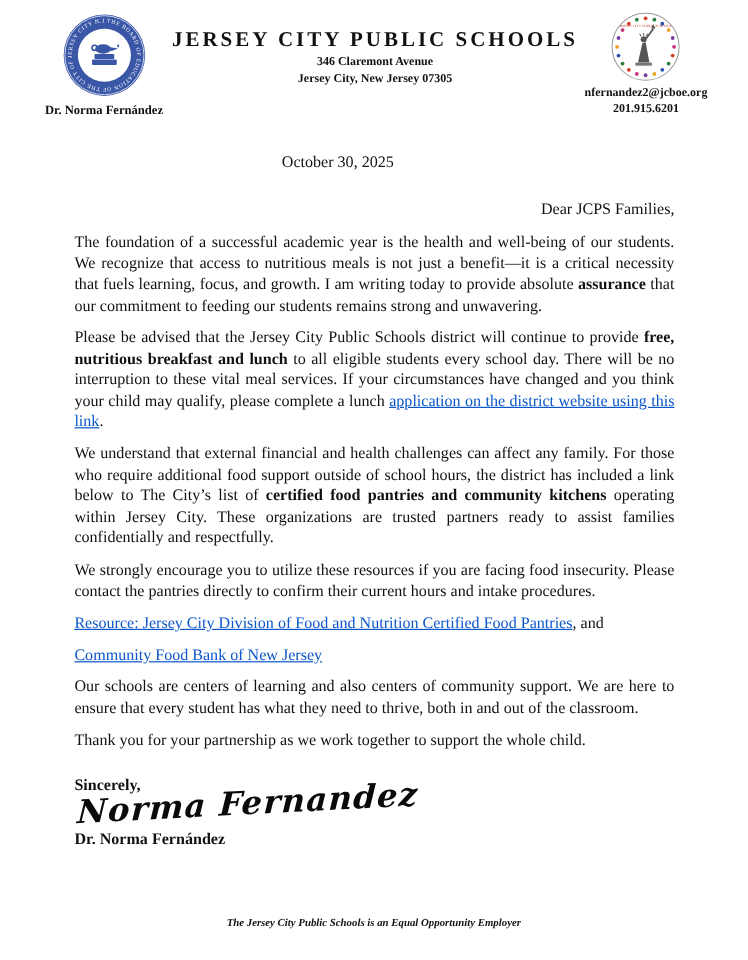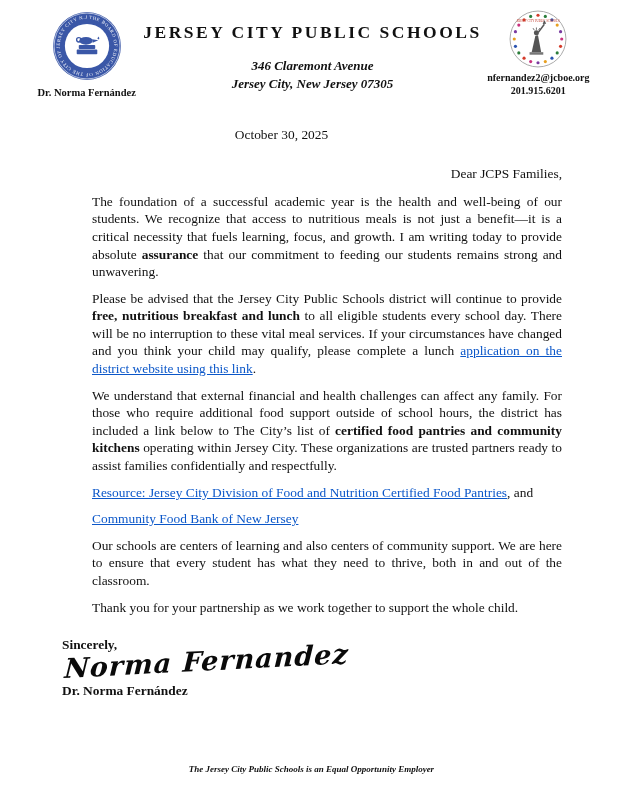--- a/index.html
+++ b/index.html
@@ -15,28 +15,28 @@
 
   
   .letterhead {
     display: flex; align-items: flex-start; justify-content: space-between;
     padding: 10px 28px 0 30px;
   }
   .seal-block { width: 150px; display: flex; flex-direction: column; align-items: center; }
   .seal-caption-lines { margin-top: 4px; text-align: center; font-size: 10.5px; line-height: 1.25; font-weight: 600; }
   .center-block { flex: 1; text-align: center; padding-top: 12px; }
   .org-title { font-size: 17.5px; font-weight: 600; letter-spacing: 2.5px; white-space: nowrap; }
-  .org-address { font-size: 13px; font-weight: 700; line-height: 1.4; margin-top: 14px; font-style: italic; }
+  .org-address { font-size: 10px; font-weight: 700; line-height: 1.4; margin-top: 2px; }
   .contact-lines { margin-top: 3px; text-align: center; font-size: 10px; line-height: 1.3; font-weight: 700; }
 
   
   .date-line { text-align: center; margin-top: 28px; font-size: 13.4px; position: relative; left: -30px; }
   .letter-body { margin: 22px 61px 0 62px; font-size: 13.4px; line-height: 17.6px; }
   .salutation { margin-bottom: 10px; text-align: right; }
-  .para { text-align: justify; margin-bottom: 9px; margin-left: 30px; }
+  .para { text-align: justify; margin-bottom: 9px; }
   .doc-link { color: var(--link-color); text-decoration: underline; cursor: pointer; }
 
   
   .closing { margin: 20px 61px 0 62px; font-size: 13.4px; line-height: 17.6px; font-weight: bold; }
   .signature-script {
     display: inline-block;
     font-family: "DejaVu Serif", serif;
     font-style: italic;
     font-size: 27px;
     letter-spacing: 1px;
@@ -142,20 +142,21 @@
   </div>
 
   <div class="date-line">October 30, 2025</div>
 
   <div class="letter-body">
     <p class="salutation">Dear JCPS Families,</p>
     <div>
         <p class="para"><span>The foundation of a successful academic year is the health and well-being of our students. We recognize that access to nutritious meals is not just a benefit—it is a critical necessity that fuels learning, focus, and growth. I am writing today to provide absolute </span><span style="font-weight: 700;">assurance</span><span> that our commitment to feeding our students remains strong and unwavering.</span></p>
         <p class="para"><span>Please be advised that the Jersey City Public Schools district will continue to provide </span><span style="font-weight: 700;">free, nutritious breakfast and lunch</span><span> to all eligible students every school day. There will be no interruption to these vital meal services.  If your circumstances have changed and you think your child may qualify, please complete a lunch </span><a href="#" class="doc-link">application on the district website using this link</a><span>.</span></p>
         <p class="para"><span>We understand that external financial and health challenges can affect any family. For those who require additional food support outside of school hours, the district has included a link below to The City’s list of </span><span style="font-weight: 700;">certified food pantries and community kitchens</span><span> operating within Jersey City. These organizations are trusted partners ready to assist families confidentially and respectfully.</span></p>
+        <p class="para"><span>We strongly encourage you to utilize these resources if you are facing food insecurity. Please contact the pantries directly to confirm their current hours and intake procedures.</span></p>
         <p class="para"><a href="#" class="doc-link">Resource: Jersey City Division of Food and Nutrition Certified Food Pantries</a><span>, and</span></p>
         <p class="para"><a href="#" class="doc-link">Community Food Bank of New Jersey</a></p>
         <p class="para"><span>Our schools are centers of learning and also centers of community support. We are here to ensure that every student has what they need to thrive, both in and out of the classroom.</span></p>
         <p class="para"><span>Thank you for your partnership as we work together to support the whole child.</span></p>
       </div>
   </div>
 
   <div class="closing">
     <div>Sincerely,</div>
     <div>

